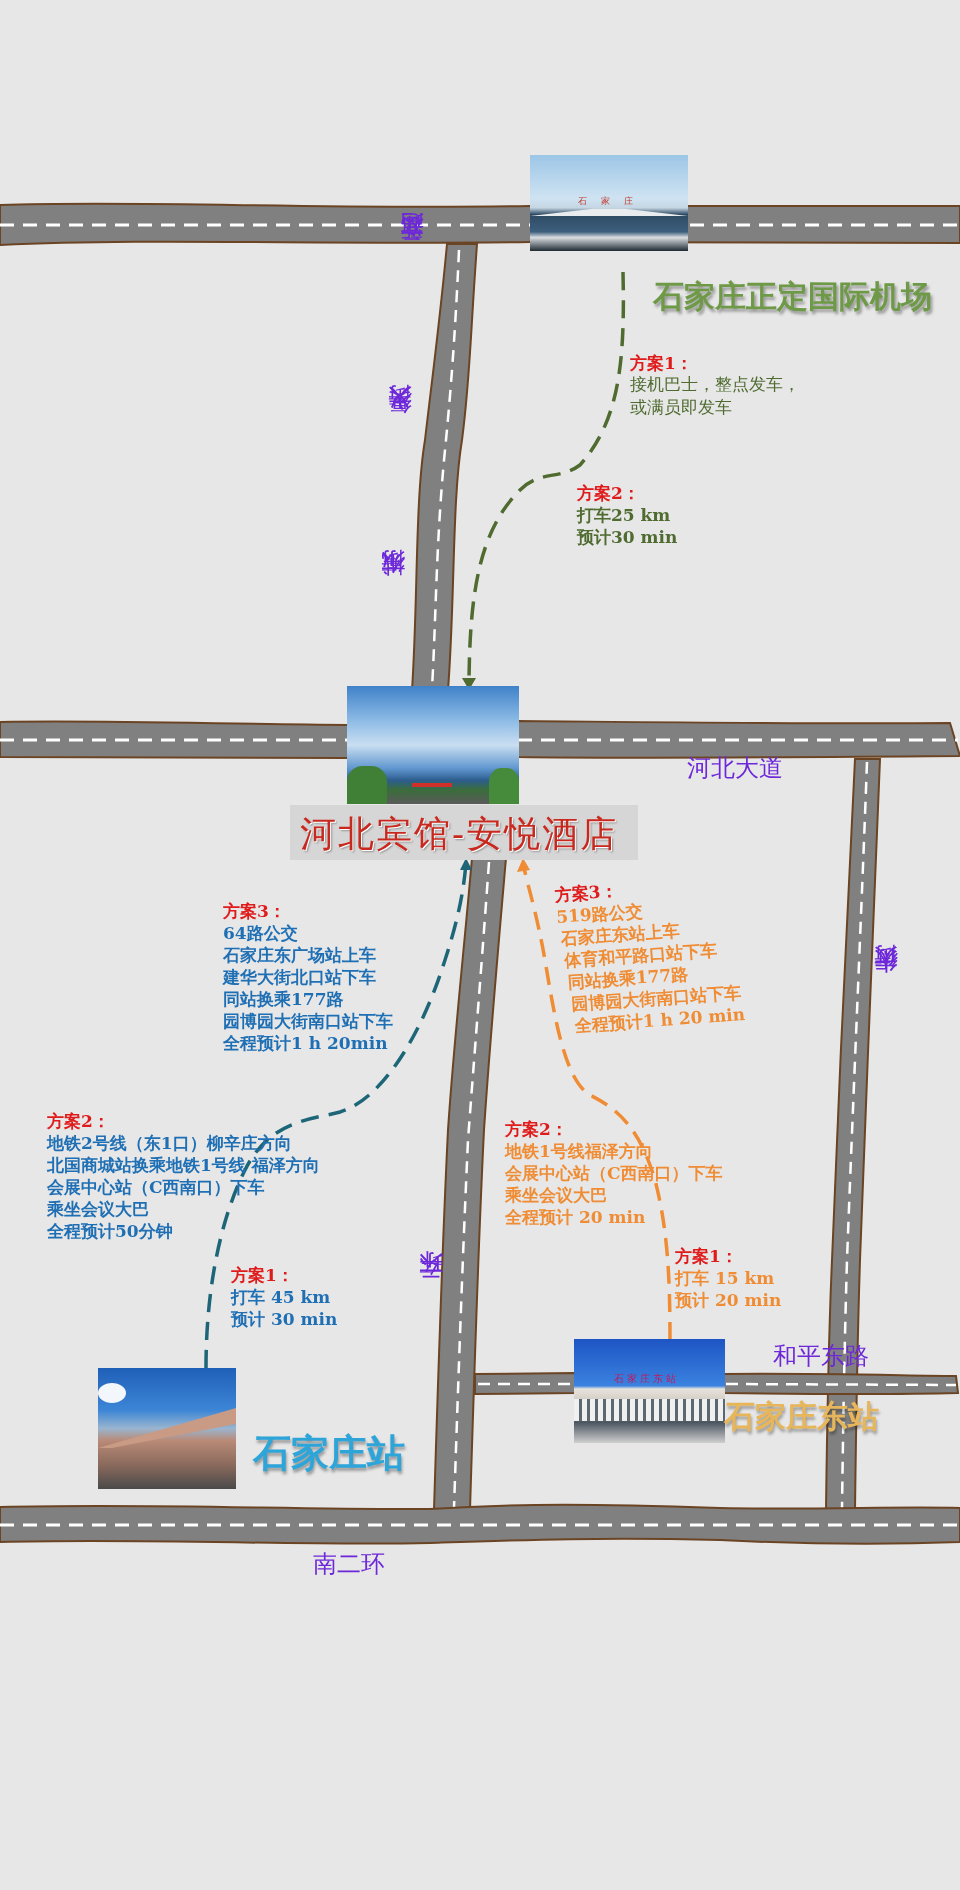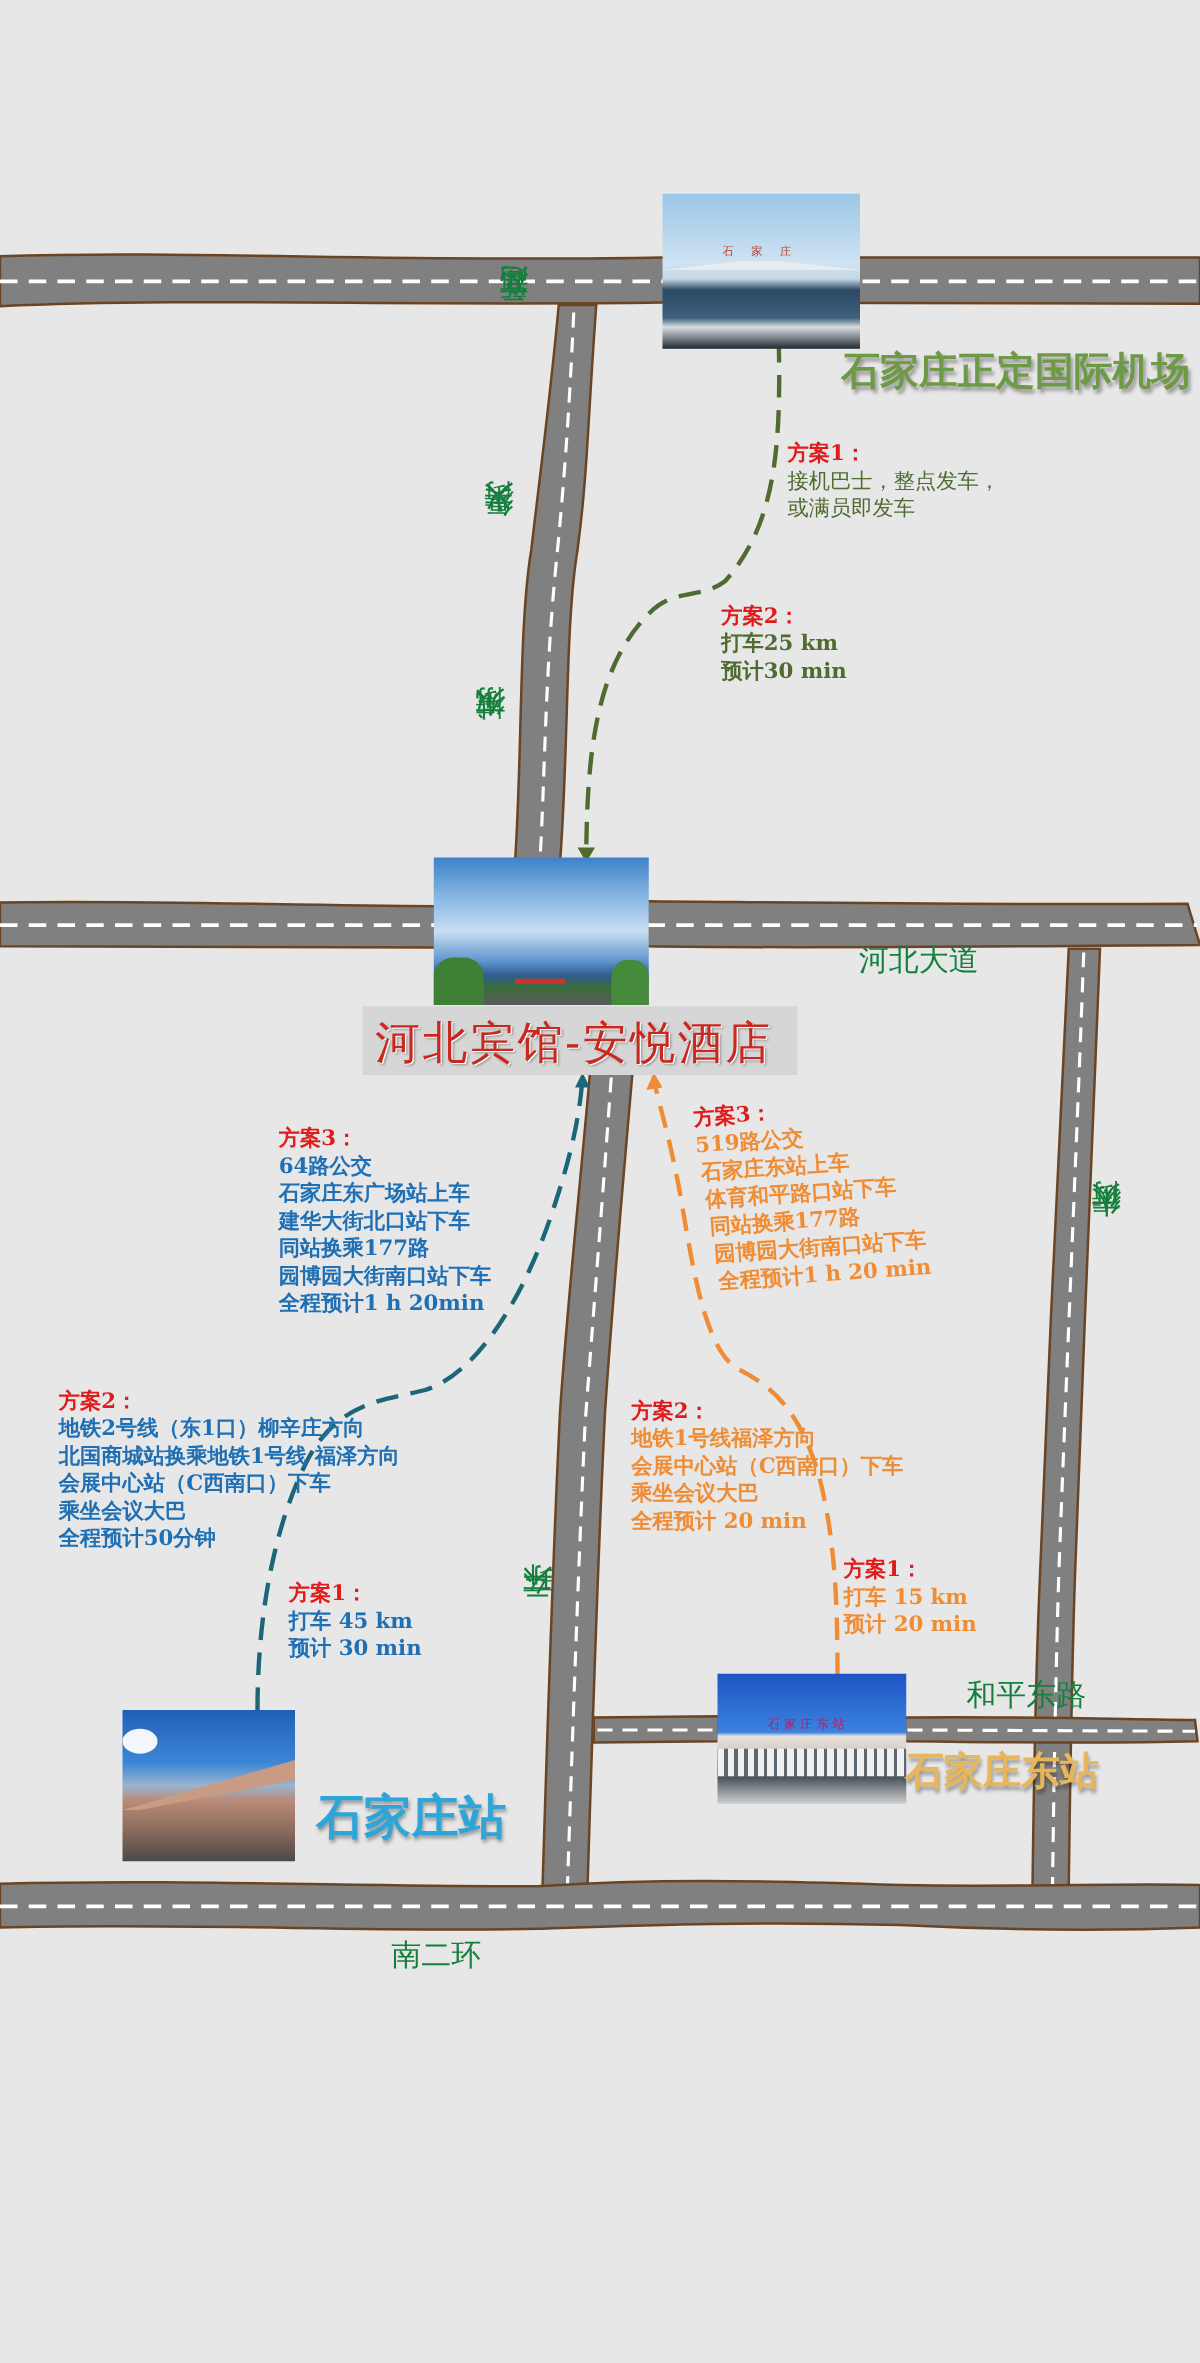--- a/index.html
+++ b/index.html
@@ -1,19 +1,19 @@
 <!DOCTYPE html>
 <html><head>
 <meta charset="utf-8">
 <style>
   html,body{margin:0;padding:0;}
   body{width:960px;height:1890px;background:#e7e7e7;position:relative;overflow:hidden;font-family:"DejaVu Serif","Liberation Serif",serif;}
   svg.map{position:absolute;left:0;top:0;}
   .photo{position:absolute;overflow:hidden;}
-  .road-label{font-family:Liberation Sans, sans-serif;color:#15803d;font-size:24px;position:absolute;white-space:nowrap;}
+  .road-label{font-family:Liberation Sans, sans-serif;color:#6d28d9;font-size:24px;position:absolute;white-space:nowrap;}
   .vert{writing-mode:vertical-rl;transform:rotate(180deg);letter-spacing:2px;}
   .plan{position:absolute;font-weight:bold;font-size:17px;line-height:22px;white-space:nowrap;}
   .plan .ph{color:#e01b1b;}
   .green{color:#4f6b30;}
   .blue{color:#1f6fb5;}
   .orange{color:#ef8c34;}
   .title-air{position:absolute;font-family:"DejaVu Sans","Liberation Sans",sans-serif;font-weight:bold;font-size:31px;color:#6e9a47;text-shadow:2px 3px 3px rgba(0,0,0,0.35);white-space:nowrap;}
   .hotel-box{position:absolute;background:#d6d6d6;}
   .hotel-name{position:absolute;font-family:"DejaVu Serif","Liberation Serif",serif;font-size:36px;color:#c8281e;text-shadow:1px 1px 0 #fff,2px 2px 2px rgba(0,0,0,0.3);letter-spacing:2px;white-space:nowrap;}
   .sjz-title{position:absolute;font-family:"DejaVu Sans","Liberation Sans",sans-serif;font-weight:bold;font-size:38px;color:#2ea5d9;text-shadow:1px 3px 3px rgba(0,0,0,0.35);white-space:nowrap;}
@@ -55,26 +55,26 @@
     <polygon points="462,678 476,678 469,690" fill="#4f6b30"></polygon>
 
     <path d="M206,1368 C206,1290 220,1220 245,1170 C270,1120 310,1120 340,1112 C380,1100 420,1040 445,960 C458,920 464,890 466,862" stroke="#1d6677" stroke-width="3.5" fill="none" stroke-dasharray="18,10"></path>
     <polygon points="460,870 472,870 466,858" fill="#1d6677"></polygon>
 
     <path d="M670,1340 C670,1280 668,1230 655,1180 C640,1130 620,1110 590,1095 C565,1080 555,1020 545,960 C537,915 529,890 524,868" stroke="#ef8c34" stroke-width="3.5" fill="none" stroke-dasharray="18,10"></path>
     <polygon points="517,872 530,870 523,858" fill="#ef8c34"></polygon>
   </g>
 </svg>
 
-<div class="photo" style="left:530px;top:155px;width:158px;height:124px;background:linear-gradient(#9cc6e6 0%,#cfe3f2 45%,#c5d6e3 55%,#2e4a63 62%,#3c5f7c 80%,#d9dde0 86%,#1f2a33 100%);">
+<div class="photo" style="left:530px;top:155px;width:158px;height:96px;background:linear-gradient(#9cc6e6 0%,#cfe3f2 45%,#c5d6e3 55%,#2e4a63 62%,#3c5f7c 80%,#d9dde0 86%,#1f2a33 100%);">
   <div style="position:absolute;left:0;top:53px;width:158px;height:8px;background:#e8ecef;clip-path:polygon(0 100%,40% 10%,60% 10%,100% 100%);"></div>
   <div style="position:absolute;left:48px;top:40px;font-size:9px;color:#c0392b;letter-spacing:14px;">石家庄</div>
 </div>
 
-<div class="title-air" style="left:653px;top:276px;margin-left:20px;">石家庄正定国际机场</div>
+<div class="title-air" style="left:653px;top:276px;">石家庄正定国际机场</div>
 
 <div class="road-label vert" style="left:396px;top:253px;">新元高速</div>
 <div class="road-label vert" style="left:384px;top:425px;">复兴大街</div>
 <div class="road-label vert" style="left:377px;top:590px;">城东街</div>
 <div class="road-label" style="left:687px;top:752px;">河北大道</div>
 <div class="road-label vert" style="left:870px;top:985px;">太行大街</div>
 <div class="road-label vert" style="left:415px;top:1290px;">东二环</div>
 <div class="road-label" style="left:773px;top:1340px;">和平东路</div>
 <div class="road-label" style="left:313px;top:1548px;">南二环</div>
 

